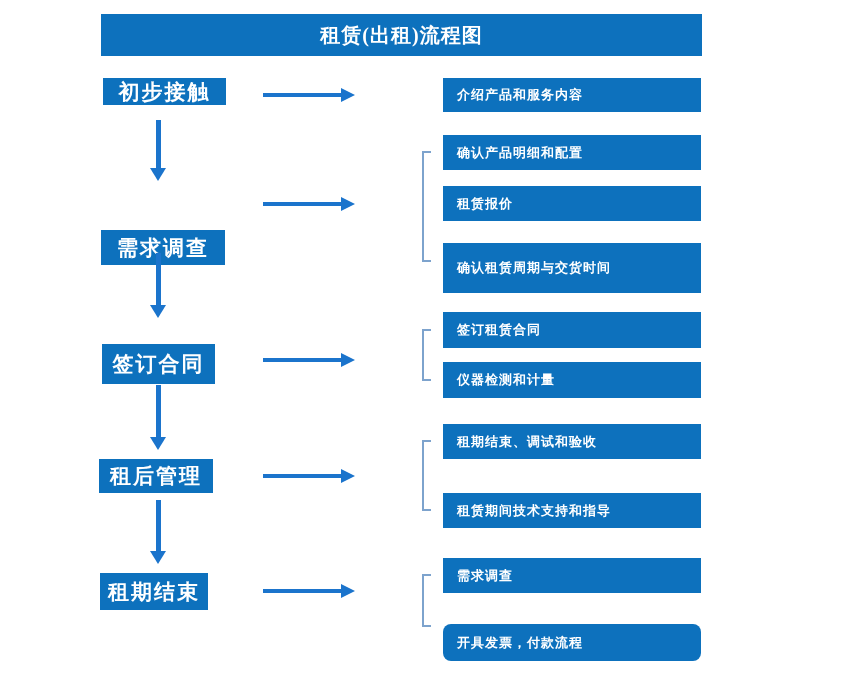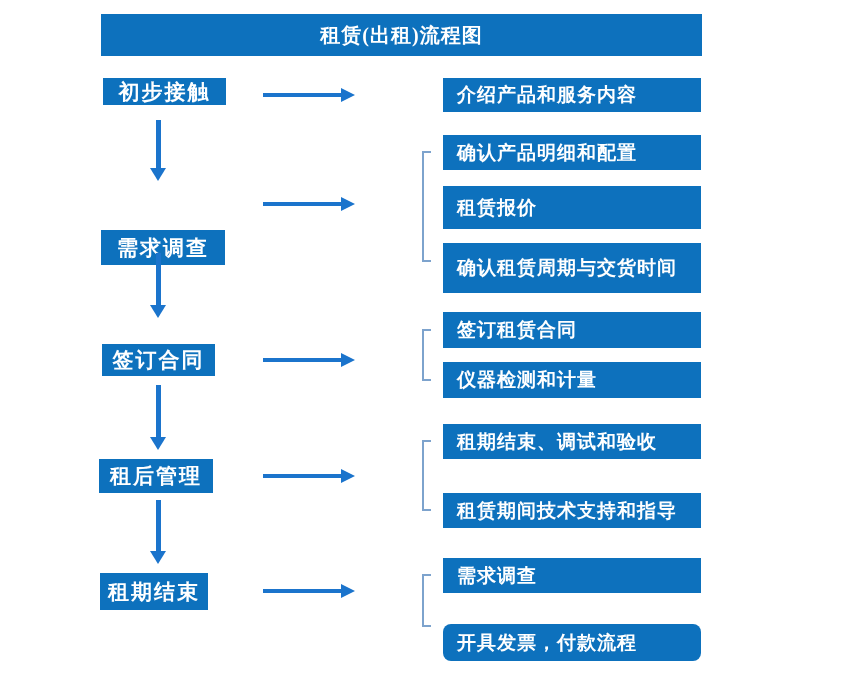--- a/index.html
+++ b/index.html
@@ -23,21 +23,21 @@
     background:var(--box_blue,#0d71bd);
     color:var(--text_white,#ffffff);
     font-weight:bold;font-size:21px;
     display:flex;align-items:center;justify-content:center;
     letter-spacing:2px;
   }
   .detail-box{
     position:absolute;left:443px;width:258px;
     background:var(--box_blue,#0d71bd);
     color:var(--text_white,#ffffff);
-    font-weight:bold;font-size:19px;
+    font-weight:bold;font-size:13px;
     display:flex;align-items:center;
     padding-left:14px;box-sizing:border-box;
     letter-spacing:1px;
     white-space:nowrap;
   }
   
   .h-arrow{position:absolute;left:263px;width:92px;height:16px;}
   .h-arrow .shaft{
     position:absolute;left:0;top:6px;width:79px;height:4px;
     background:var(--arrow_blue,#1b74cc);
@@ -71,21 +71,21 @@
 </style>
 </head>
 <body>
 
 <div id="canvas">
 
   <div class="title-bar">租赁(出租)流程图</div>
 
   <div class="step-box" style="left:103px;top:78px;width:123px;height:27px;">初步接触</div>
   <div class="step-box" style="left:101px;top:187px;width:124px;height:35px;margin-top:43px;">需求调查</div>
-  <div class="step-box" style="left:102px;top:344px;width:113px;height:32px;">签订合同</div>
+  <div class="step-box" style="left:102px;top:344px;width:113px;height:40px;">签订合同</div>
   <div class="step-box" style="left:99px;top:459px;width:114px;height:34px;">租后管理</div>
   <div class="step-box" style="left:100px;top:573px;width:108px;height:37px;">租期结束</div>
 
   <div class="v-arrow" style="top:120px;height:61px;">
     <div class="shaft"></div>
     <div class="head"></div>
   </div>
   <div class="v-arrow" style="top:253px;height:65px;">
     <div class="shaft"></div>
     <div class="head"></div>
@@ -121,21 +121,21 @@
   </div>
 
   <div class="bracket" style="top:151px;height:111px;"></div>
   <div class="bracket" style="top:329px;height:52px;"></div>
   <div class="bracket" style="top:440px;height:71px;"></div>
   <div class="bracket" style="top:574px;height:53px;"></div>
 
   <div class="detail-box" style="top:78px;height:34px;">介绍产品和服务内容</div>
 
   <div class="detail-box" style="top:135px;height:35px;">确认产品明细和配置</div>
-  <div class="detail-box" style="top:186px;height:43px;">租赁报价</div>
+  <div class="detail-box" style="top:186px;height:35px;">租赁报价</div>
   <div class="detail-box" style="top:243px;height:50px;font-family:Liberation Mono, monospace;">确认租赁周期与交货时间</div>
 
   <div class="detail-box" style="top:312px;height:36px;">签订租赁合同</div>
   <div class="detail-box" style="top:362px;height:36px;">仪器检测和计量</div>
 
   <div class="detail-box" style="top:424px;height:35px;">租期结束、调试和验收</div>
   <div class="detail-box" style="top:493px;height:35px;">租赁期间技术支持和指导</div>
 
   <div class="detail-box" style="top:558px;height:35px;">需求调查</div>
   <div class="detail-box" style="top:624px;height:37px;border-radius:8px;">开具发票，付款流程</div>

